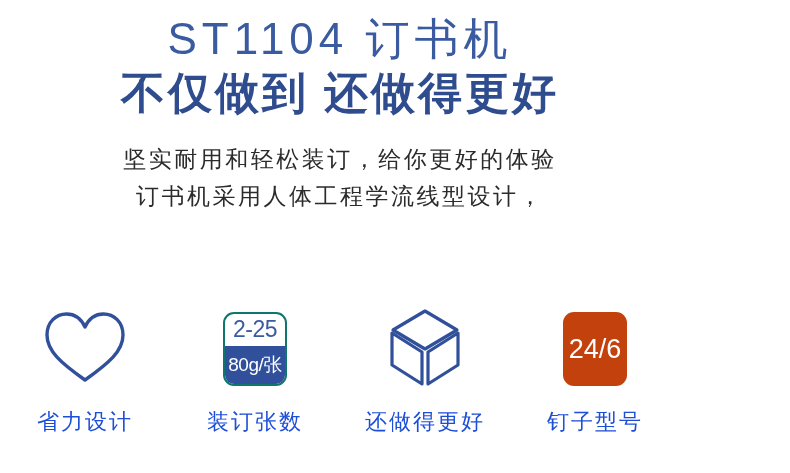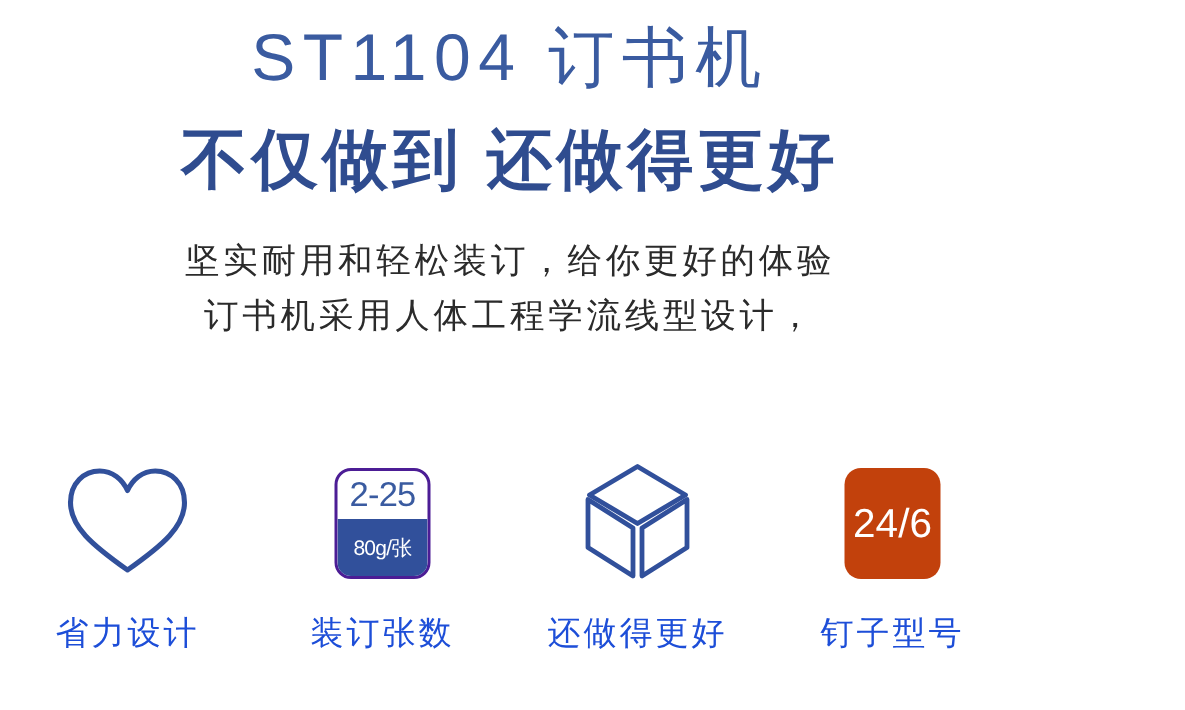--- a/index.html
+++ b/index.html
@@ -33,21 +33,21 @@
     font-weight:400;
     white-space:nowrap;
   }
   .title-line2{
     font-size:44px;
     line-height:1.18;
     color:#2f4c8f;
     letter-spacing:3px;
     font-weight:700;
     white-space:nowrap;
-    margin-top:18px;
+    margin-top:4px;
   }
 
   
   .subcopy{
     width:100%;
     text-align:center;
     margin-top:22px;
     color:#2b2b2b;
     font-size:23px;
     line-height:1.62;
@@ -89,37 +89,37 @@
   
   .badge{
     width:64px;height:74px;
     border-radius:11px;
     overflow:hidden;
     display:flex;
     flex-direction:column;
     box-sizing:border-box;
   }
   .badge-split{
-    border:2px solid #4c1d95;
+    border:2px solid #0f766e;
     background:#ffffff;
   }
   .badge-top{
     flex:0 0 45%;
     display:flex;align-items:center;justify-content:center;
     color:#3a5ba0;
     font-size:23px;
     letter-spacing:-0.5px;
     line-height:1;
   }
   .badge-bottom{
     flex:1 1 auto;
     background:#31509b;
     display:flex;align-items:center;justify-content:center;
     color:#ffffff;
-    font-size:14px;
+    font-size:19px;
     letter-spacing:-0.5px;
     line-height:1;
   }
   .badge-solid{
     background:#c2410c;
     align-items:center;
     justify-content:center;
     color:#ffffff;
     font-size:27px;
     letter-spacing:0px;

